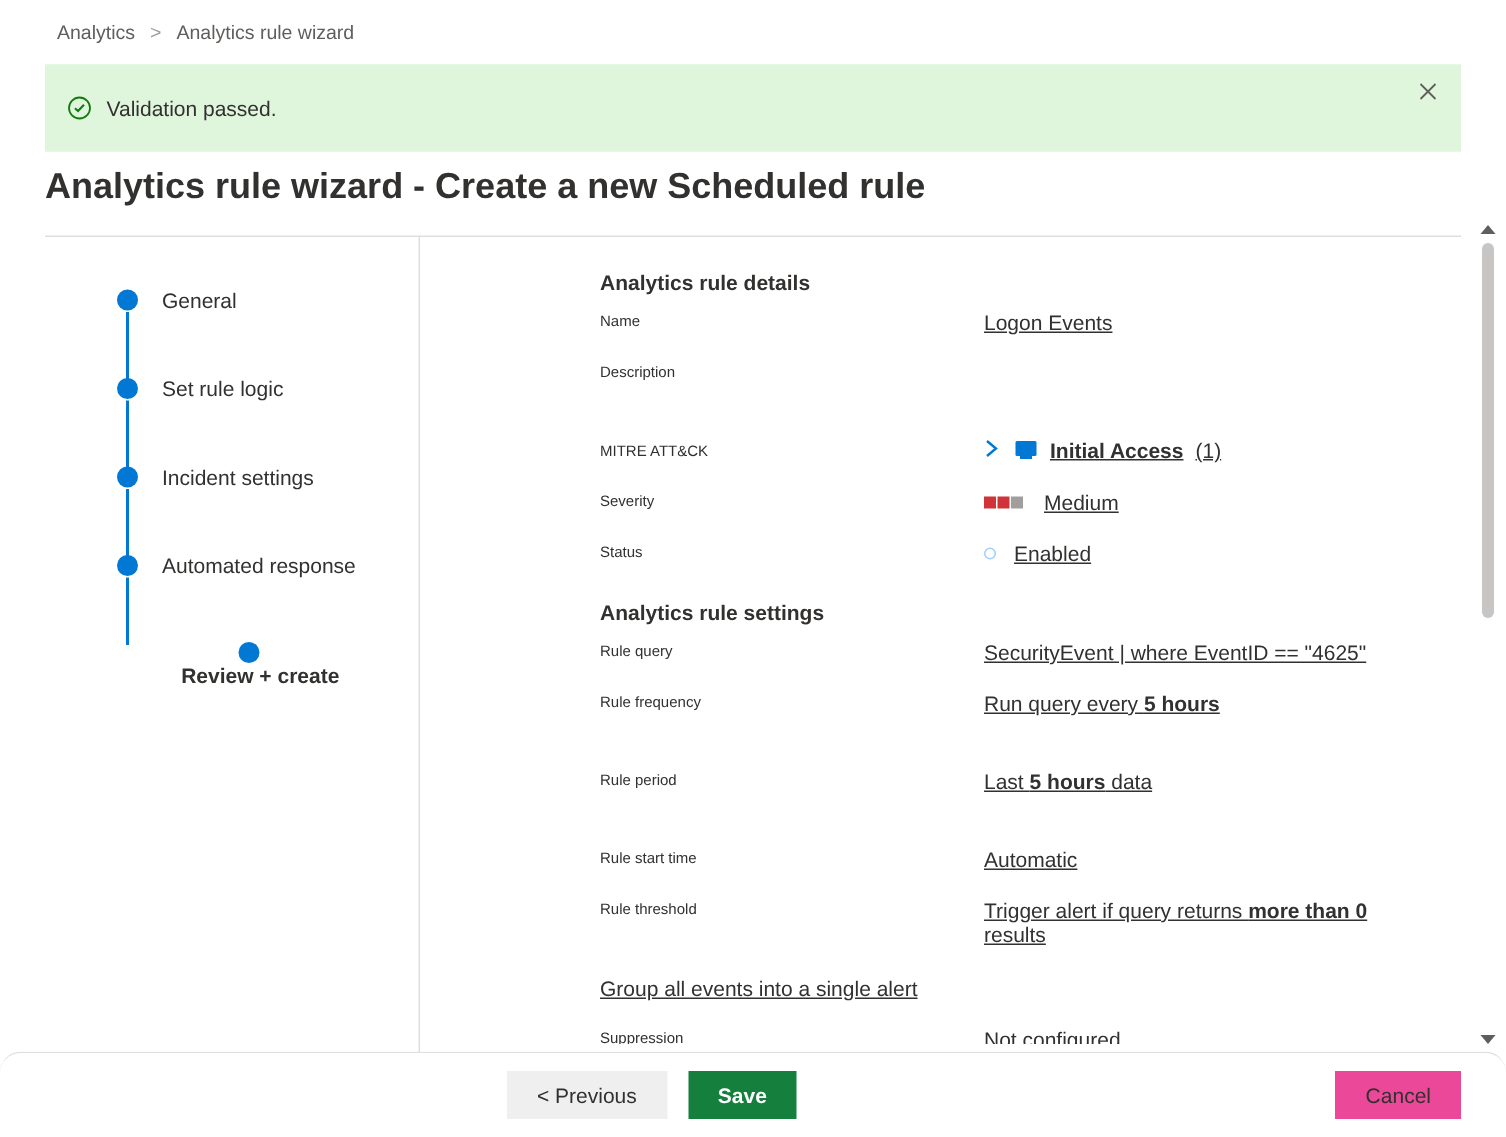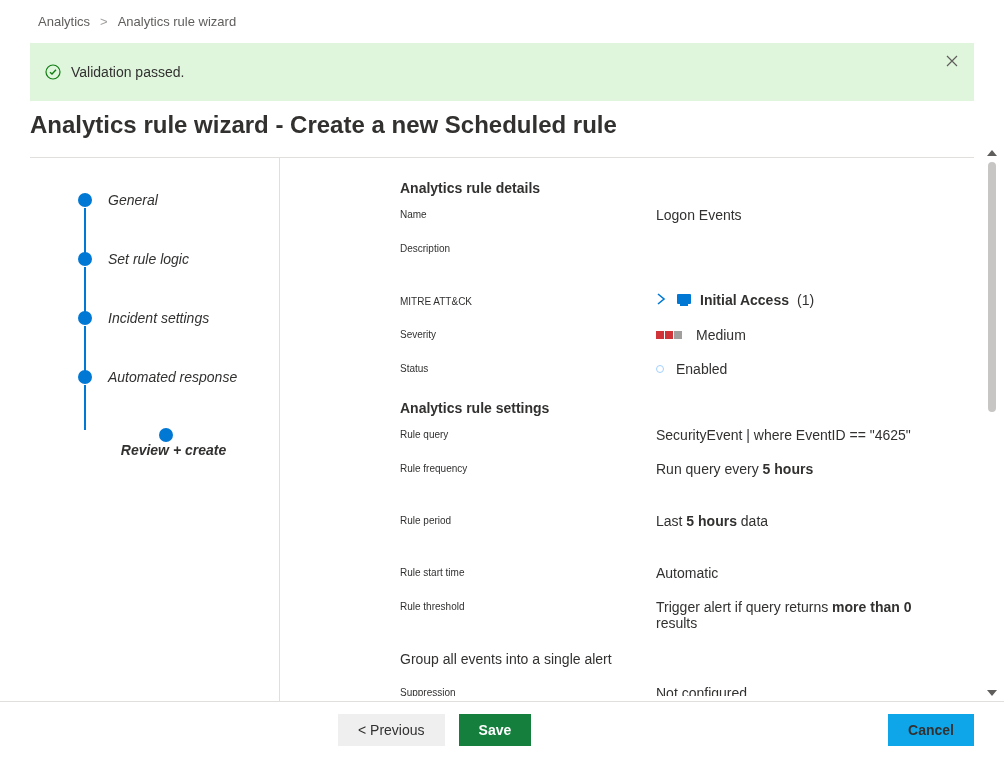--- a/index.html
+++ b/index.html
@@ -101,21 +101,20 @@
       position: absolute;
       left: 6px;
       top: 16px;
       width: 2px;
       height: 45px;
       background: #0078d4;
     }
     .step-label {
       font-size: 14px;
       color: #323130;
-      font-style: italic;
     }
     .step.active .step-label {
       font-weight: 700;
     }
     .details-pane {
       flex: 1;
       padding: 18px 30px 10px 120px;
       overflow-y: auto;
       max-height: 538px;
     }
@@ -140,20 +139,21 @@
       color: #323130;
       padding-top: 2px;
     }
     .field-value {
       flex: 1;
       font-size: 14px;
       color: #323130;
       display: flex;
       align-items: center;
       gap: 6px;
+      text-decoration: underline;
     }
     .tactic-chevron {
       color: #0078d4;
       margin-right: 4px;
     }
     .tactic-icon {
       display: inline-flex;
       margin-right: 2px;
     }
     .tactic-name {
@@ -186,44 +186,44 @@
     .footer-bar {
       position: absolute;
       bottom: 0;
       left: 0;
       right: 0;
       border-top: 1px solid #e1dfdd;
       padding: 12px 30px 12px 338px;
       display: flex;
       align-items: center;
       background: #fff;
+      border-radius: 14px;
     }
     .btn {
       height: 32px;
       padding: 0 20px;
       font-size: 14px;
       border: none;
       cursor: pointer;
       font-family: inherit;
     }
     .btn-secondary {
       background: #efefef;
       color: #323130;
       margin-right: 14px;
     }
     .btn-primary {
       background: #15803d;
       color: #fff;
       font-weight: 600;
     }
     .btn-cancel {
-      background: #0ea5e9;
+      background: #ec4899;
       color: #323130;
       margin-left: auto;
-      font-weight: bold;
     }
     .scrollbar-track {
       position: absolute;
       right: 2px;
       top: 150px;
       bottom: 62px;
       width: 20px;
       display: flex;
       flex-direction: column;
       align-items: center;

